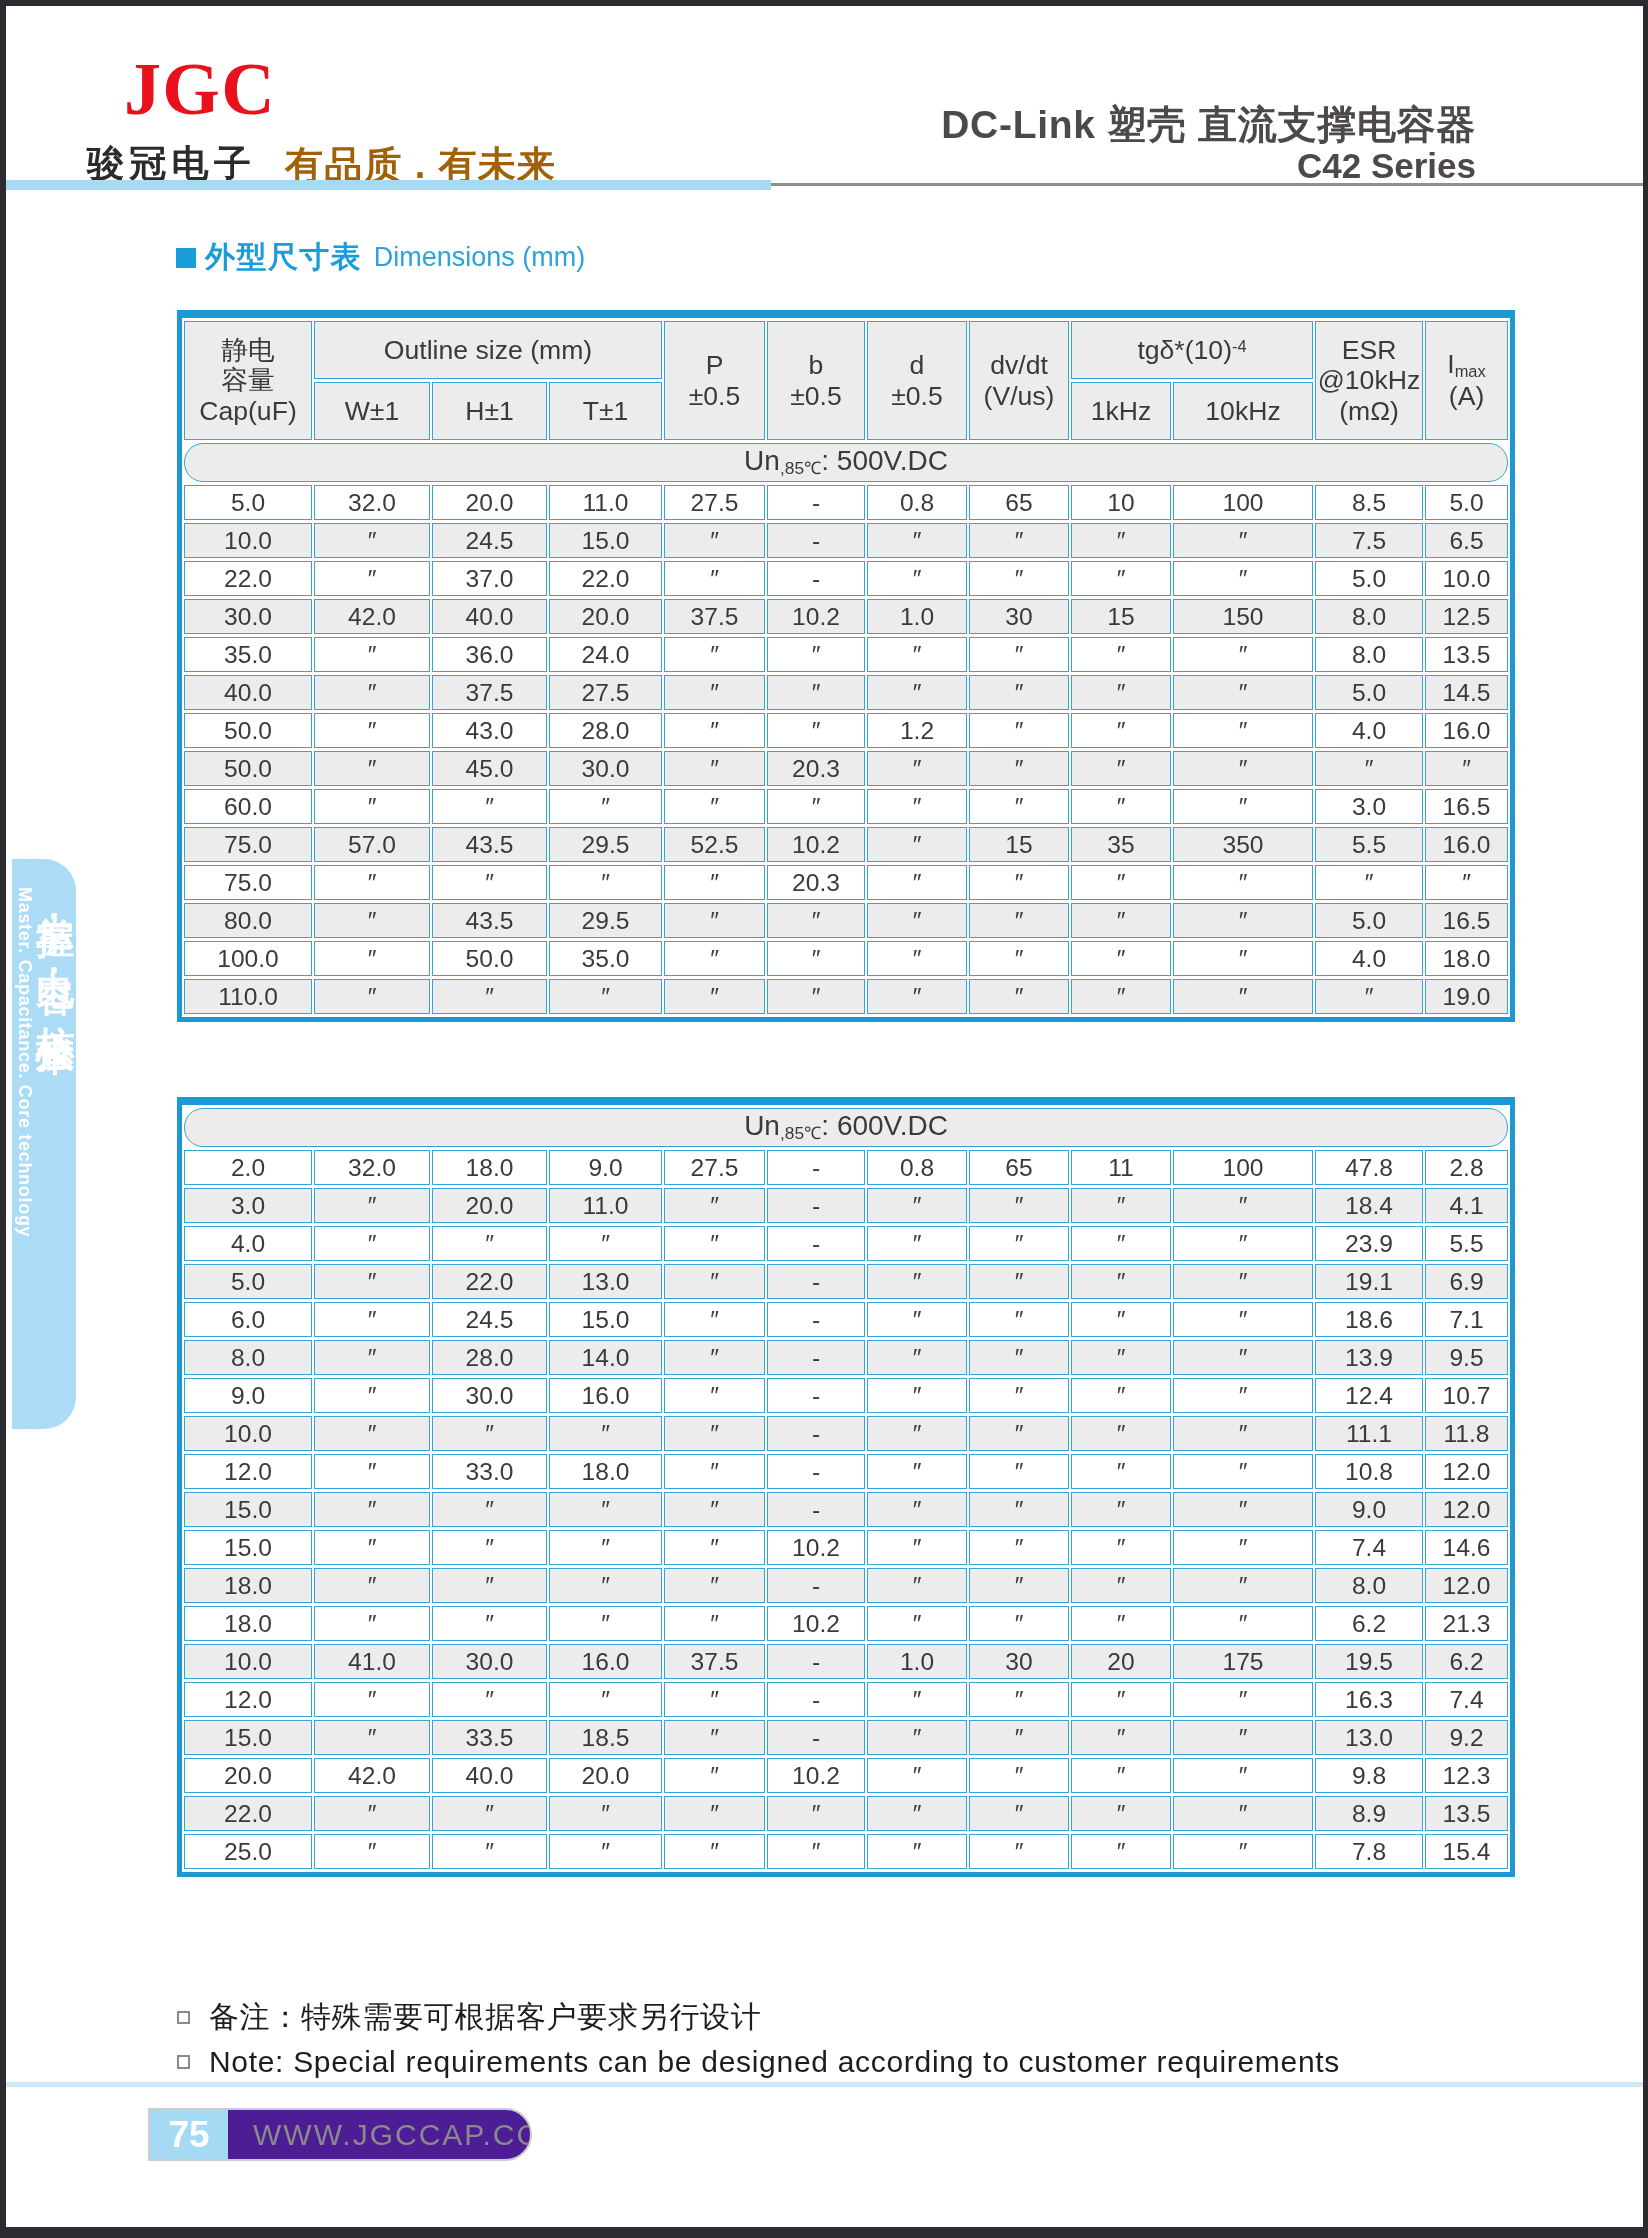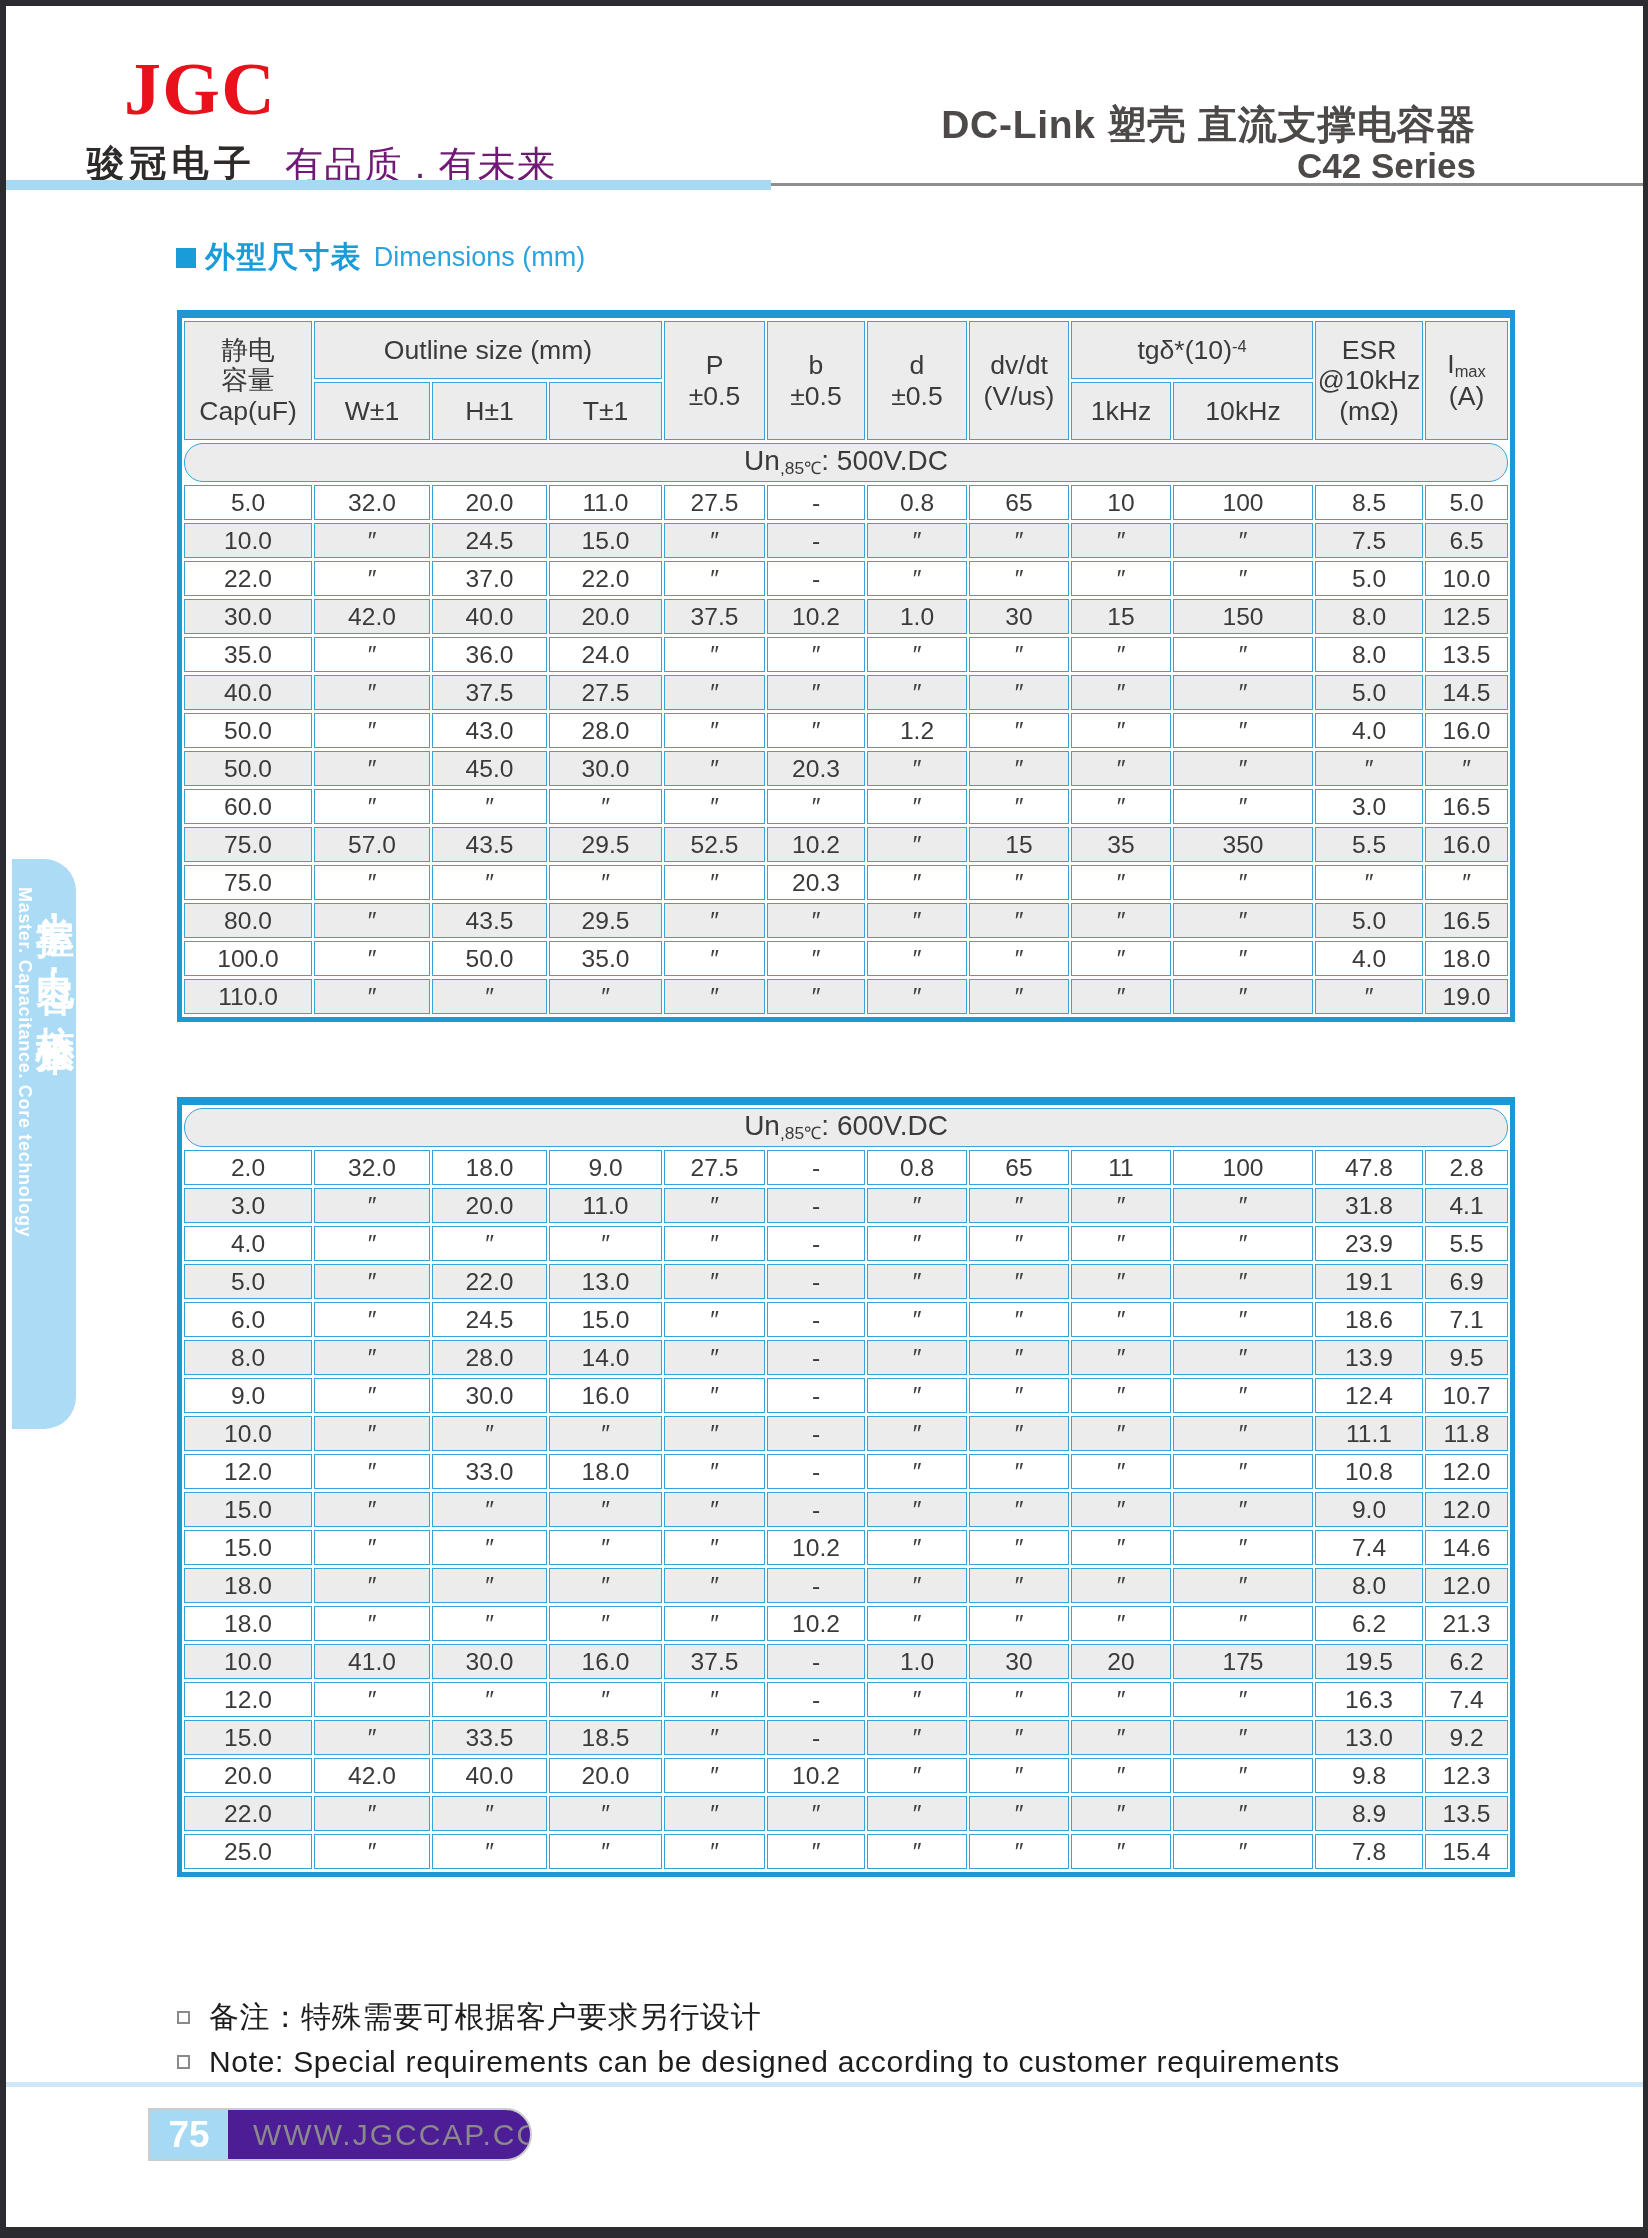--- a/index.html
+++ b/index.html
@@ -17,21 +17,21 @@
     position:absolute; left:118px; top:41px;
     font-family:"Liberation Serif", serif; font-weight:bold;
     font-size:74px; color:#e8111c; letter-spacing:1.3px;
   }
   .logo-company {
     position:absolute; left:81px; top:133px;
     font-size:37px; font-weight:bold; color:#2d2a29; letter-spacing:5.3px;
   }
   .logo-tagline {
     position:absolute; left:279px; top:134px;
-    font-size:38px; font-weight:normal; color:#701a75; letter-spacing:1.3px;
+    font-size:38px; font-weight:bold; color:#a16207; letter-spacing:1.3px;
   }
   .title-main {
     position:absolute; right:167px; top:92px;
     font-size:39px; font-weight:bold; color:#4c4948; letter-spacing:0.7px;
   }
   .title-series {
     position:absolute; right:167px; top:140px;
     font-size:35px; font-weight:bold; color:#4c4948;
   }
   .divider-blue { position:absolute; left:0; top:174px; width:765px; height:10px; background:#a7d9f3; }
@@ -439,21 +439,21 @@
           <td>3.0</td>
           <td class="ditto">″</td>
           <td>20.0</td>
           <td>11.0</td>
           <td class="ditto">″</td>
           <td>-</td>
           <td class="ditto">″</td>
           <td class="ditto">″</td>
           <td class="ditto">″</td>
           <td class="ditto">″</td>
-          <td>31.8</td>
+          <td>18.4</td>
           <td>4.1</td>
         </tr>
         <tr>
           <td>4.0</td>
           <td class="ditto">″</td>
           <td class="ditto">″</td>
           <td class="ditto">″</td>
           <td class="ditto">″</td>
           <td>-</td>
           <td class="ditto">″</td>

